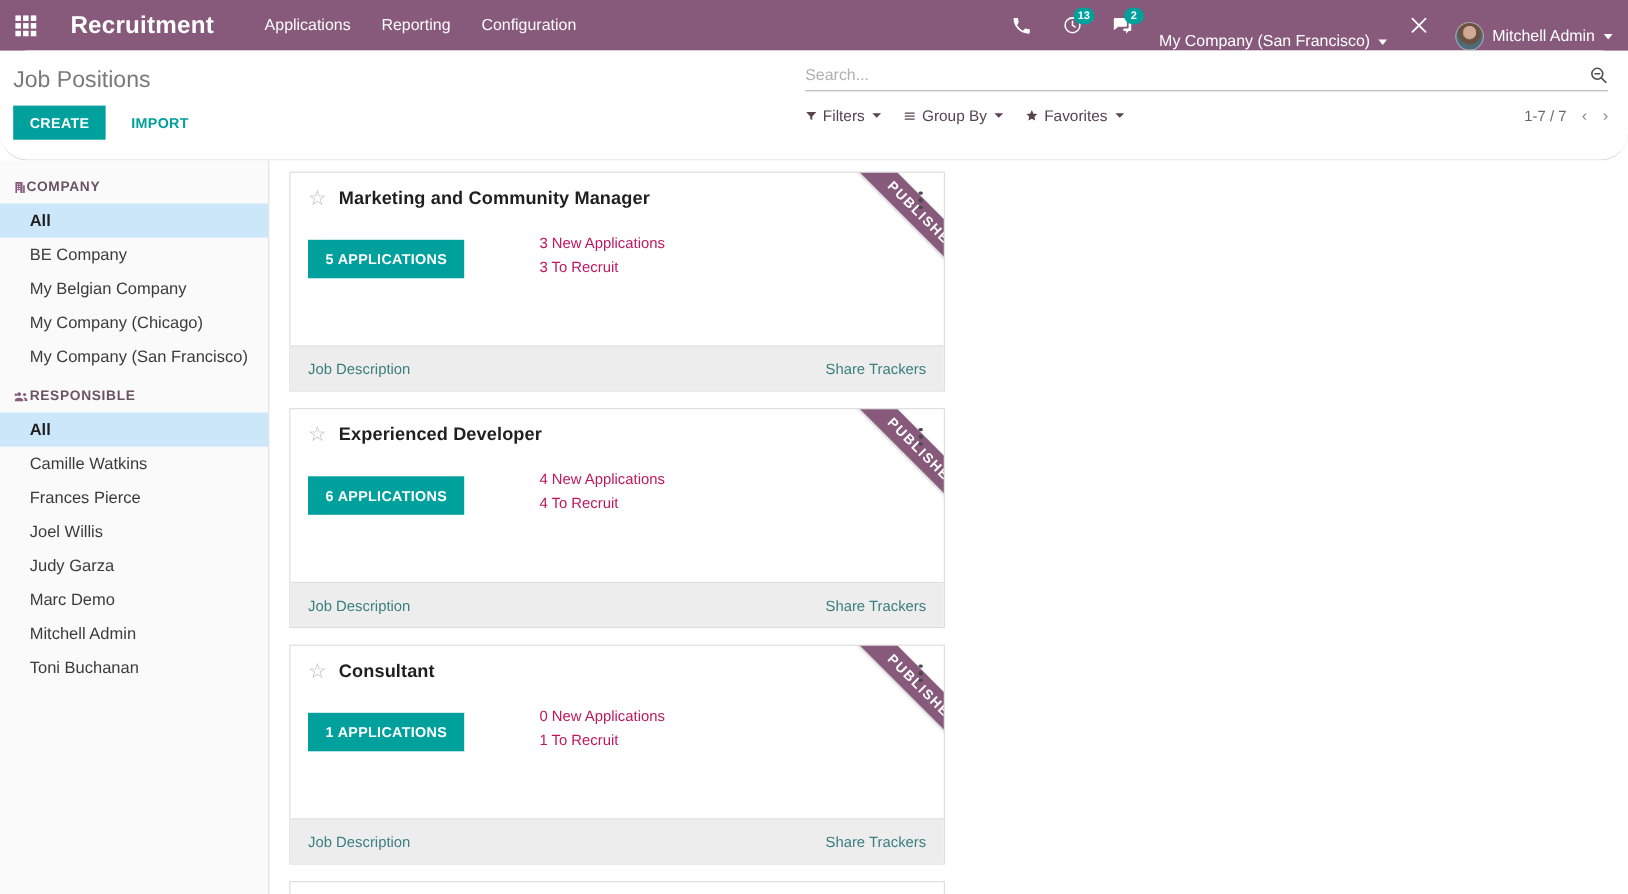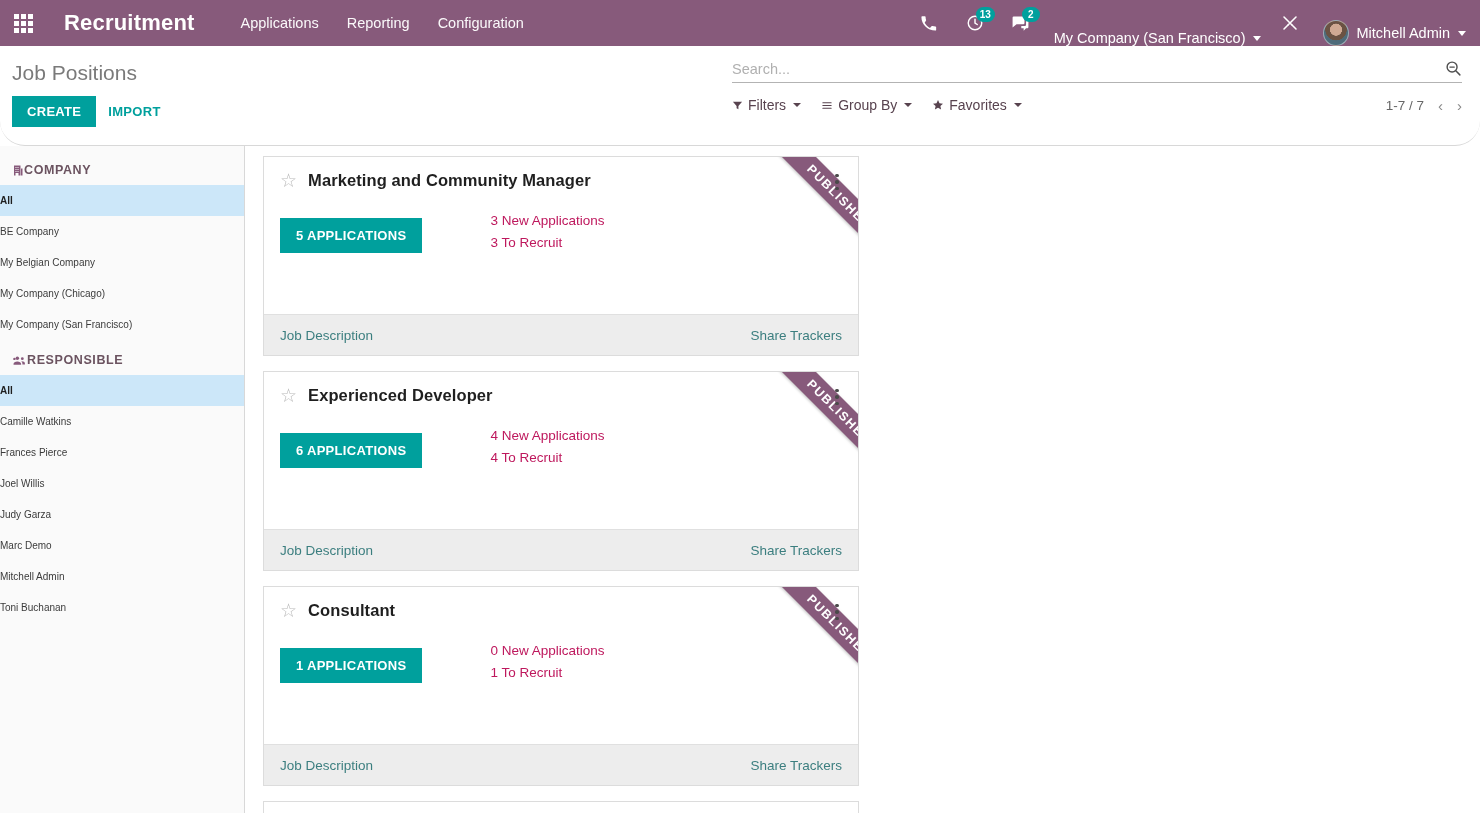--- a/index.html
+++ b/index.html
@@ -115,21 +115,21 @@
     border-radius: 25px;
   }
   .cp-left { width: 720px; padding: 16px 0 0 12px; }
   .cp-title {
     font-size: 21px;
     color: #7a7a7a;
     font-weight: normal;
     line-height: 1;
     margin-bottom: 13px;
   }
-  .cp-buttons { display: flex; align-items: center; gap: 0; }
+  .cp-buttons { display: flex; align-items: center; gap: 11px; }
   .btn-create {
     background: #00A09D;
     color: #ffffff;
     border: none;
     font-size: 13px;
     font-weight: bold;
     letter-spacing: .3px;
     padding: 8px 15px;
     cursor: pointer;
     font-family: inherit;
@@ -209,23 +209,23 @@
   .side-head {
     display: flex; align-items: center; gap: 0;
     padding: 3px 0 8px 12px;
     font-size: 12.5px;
     font-weight: bold;
     letter-spacing: .6px;
     color: #6b5360;
   }
   .side-head .sic { color: #875A7B; display: flex; }
   .side-item {
-    font-size: 10px;
+    font-size: 15px;
     color: #3b3b3b;
-    padding: 6px 10px 6px 0;
+    padding: 6px 10px 6px 27px;
     cursor: pointer;
     line-height: 19px;
     white-space: nowrap;
   }
   .side-item.active {
     background: #CCE7F9;
     font-weight: bold;
     color: #1f1f1f;
   }
   .side-gap { height: 10px; }

